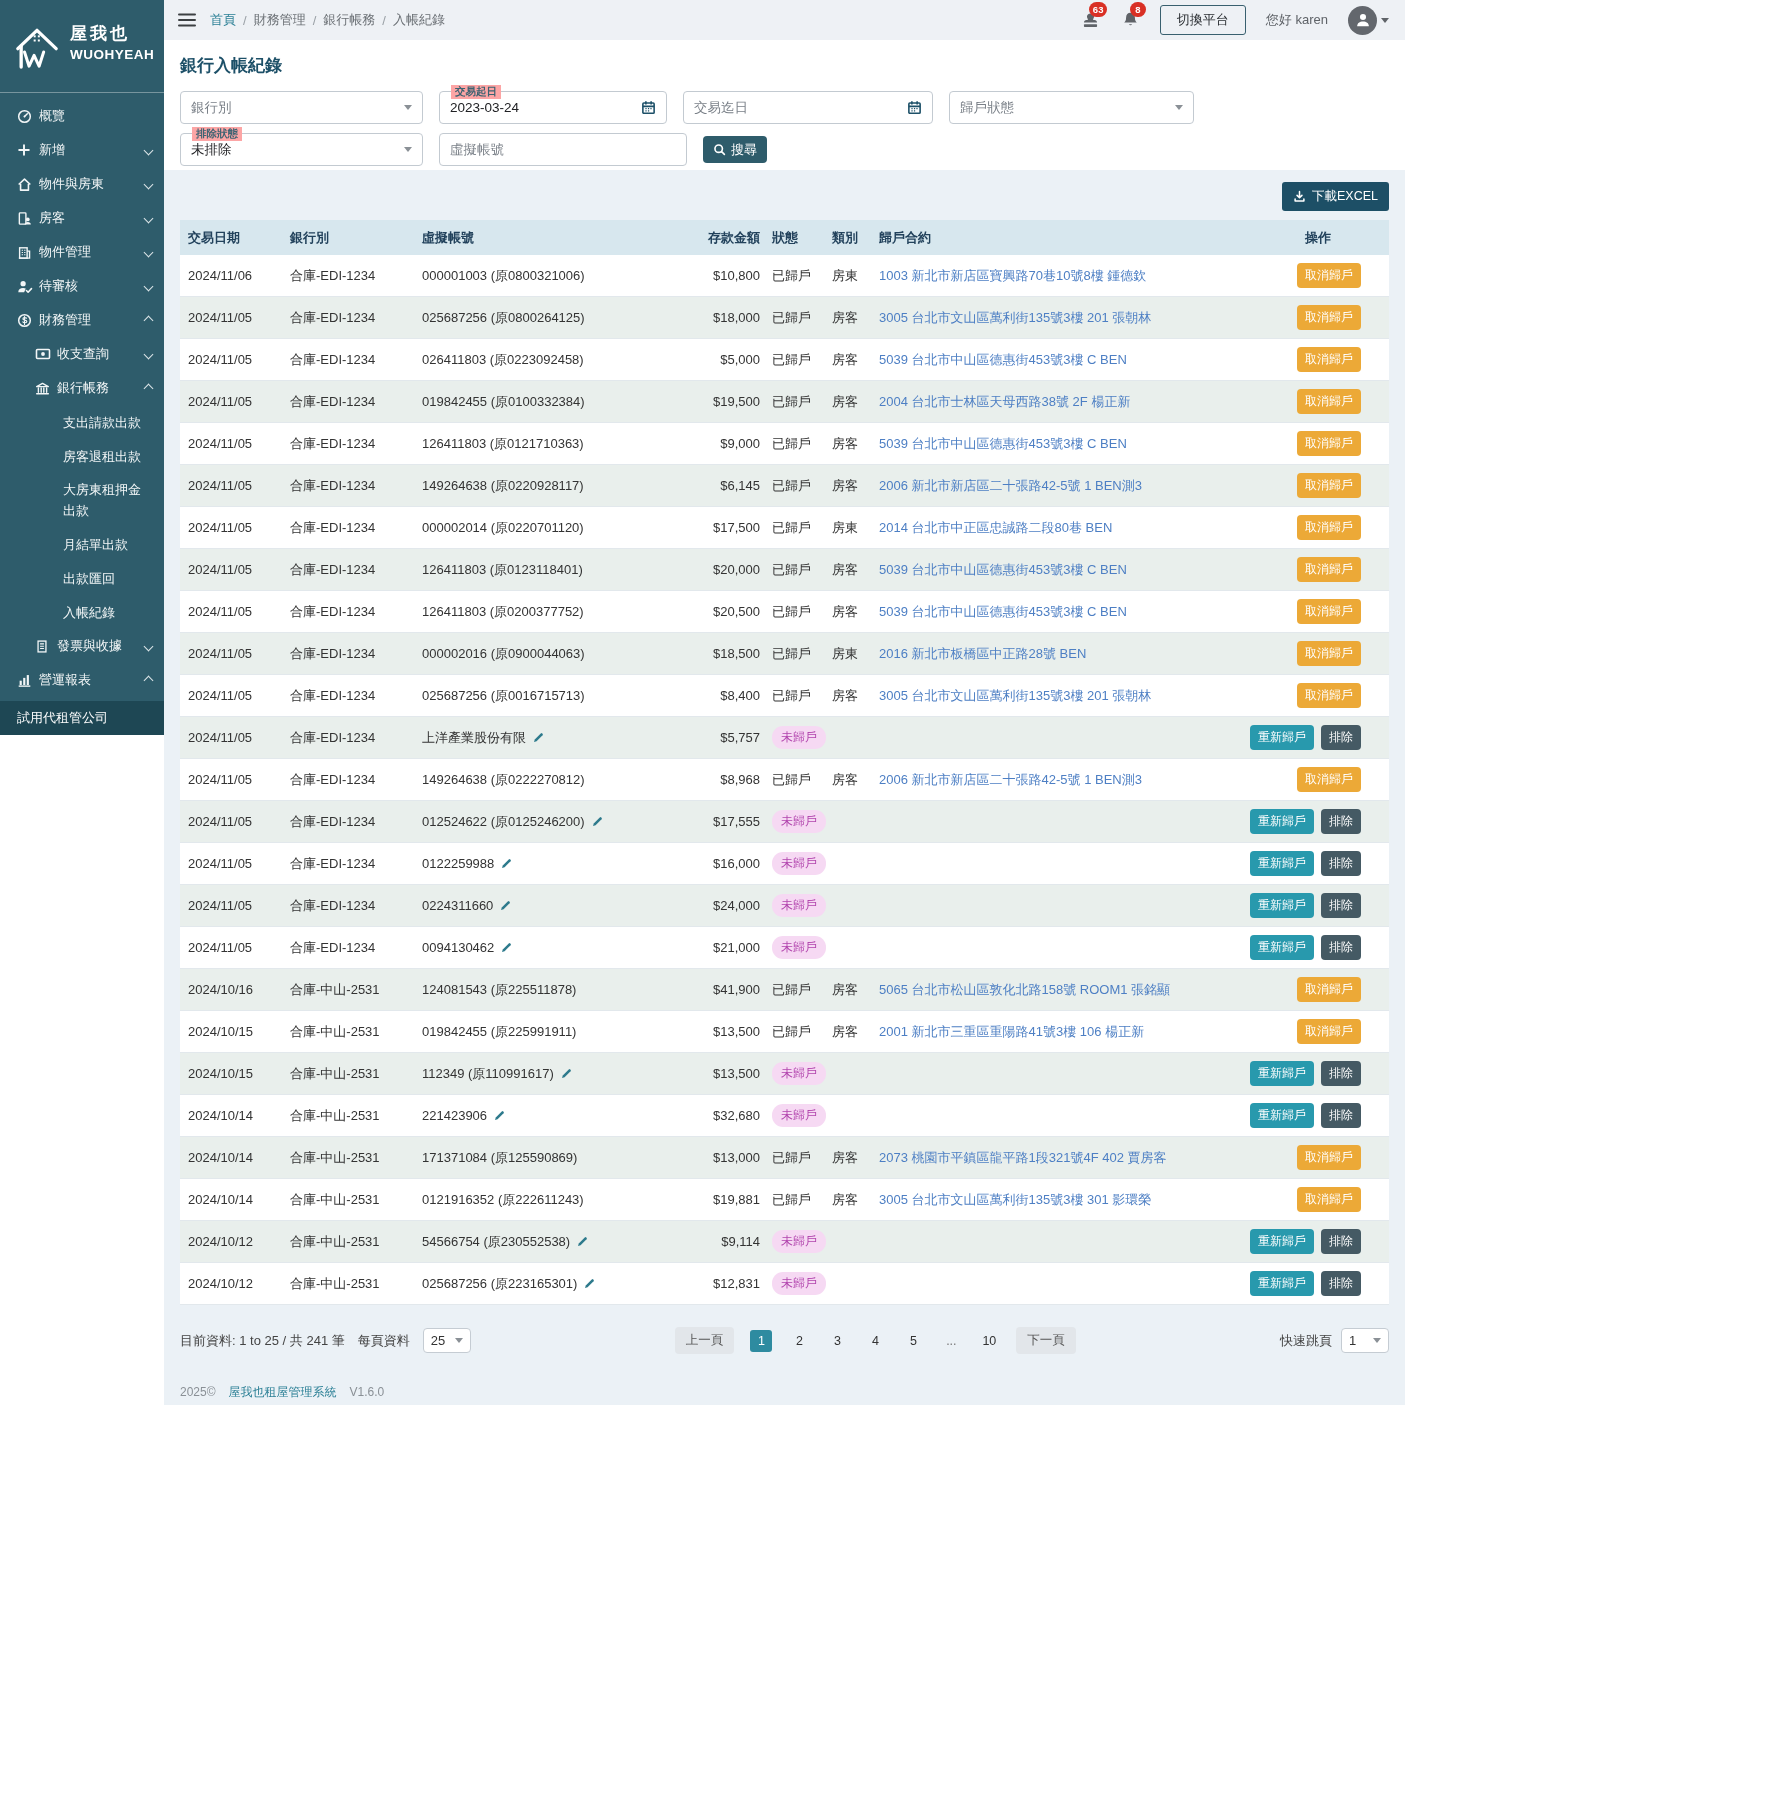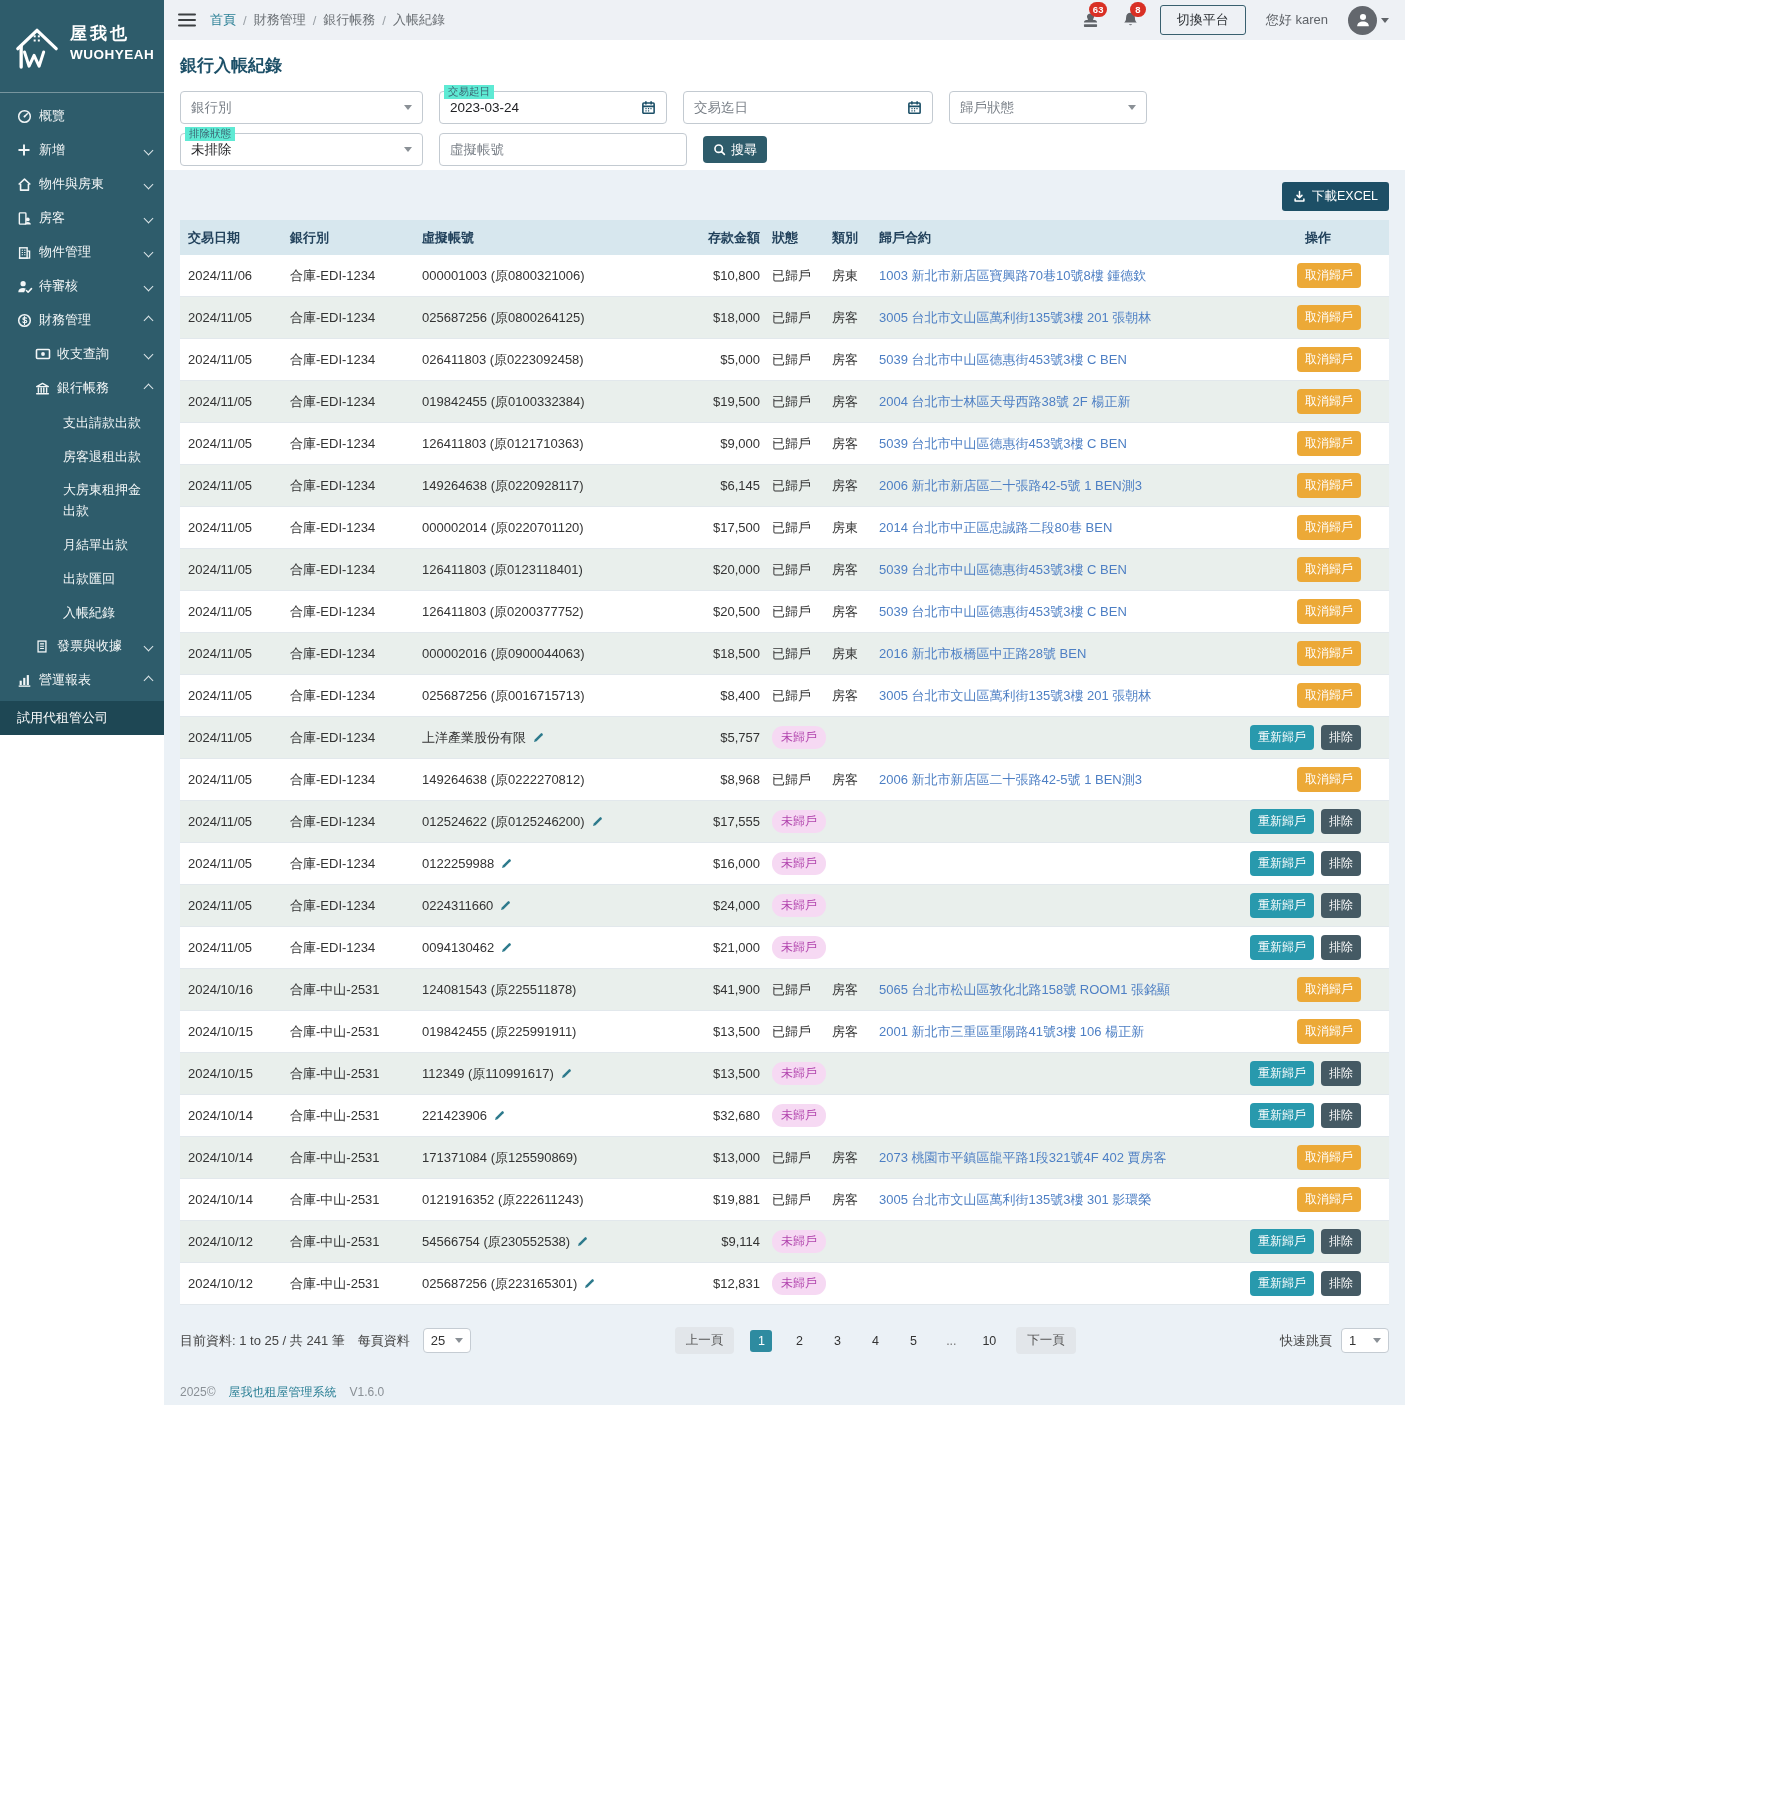--- a/index.html
+++ b/index.html
@@ -43,26 +43,26 @@
   .switchbtn{border:1px solid #39606f;background:transparent;color:#2b2f33;border-radius:3px;padding:5px 16px;font-size:13px;cursor:pointer;font-family:inherit;}
   .greet{font-size:13px;color:#5f6368;}
   .avatarwrap{display:flex;align-items:center;gap:4px;cursor:pointer;}
   .avatar{width:29px;height:29px;border-radius:50%;background:#63676d;display:flex;align-items:center;justify-content:center;color:#fff;}
   .dcaret{width:0;height:0;border-left:4px solid transparent;border-right:4px solid transparent;border-top:5px solid #5f6368;}
   
   .panel{background:#fff;padding:14px 16px 12px 16px;height:130px;}
   .ptitle{margin:0 0 14px 0;font-size:17px;color:var(--title);font-weight:bold;}
   .frow{display:flex;gap:16px;margin-bottom:9px;align-items:center;}
   .field{position:relative;display:flex;align-items:center;height:33px;border:1px solid #c3cad1;border-radius:4px;padding:0 10px;background:#fff;font-size:13.5px;cursor:pointer;}
-  .flabel{position:absolute;top:-7px;left:4px;background:#5eead4;padding:0 4px;font-size:10.5px;color:#3c6372;}
+  .flabel{position:absolute;top:-7px;left:11px;background:#fca5a5;padding:0 4px;font-size:10.5px;color:#3c6372;font-weight:bold;}
   .fph{color:#7a8088;}
   .fval{color:#202124;}
   .caret{width:0;height:0;border-left:4px solid transparent;border-right:4px solid transparent;border-top:5px solid #8a9096;margin-left:auto;}
   .calic{margin-left:auto;color:#1d5068;display:flex;}
-  .w1{width:243px}.w2{width:228px}.w3{width:250px}.w4{width:198px}.w5{width:243px}.w6{width:248px}
+  .w1{width:243px}.w2{width:228px}.w3{width:250px}.w4{width:245px}.w5{width:243px}.w6{width:248px}
   .searchbtn{height:27px;background:var(--btn-search);color:#fff;border:none;border-radius:4px;display:flex;align-items:center;gap:5px;padding:0 10px;font-size:13px;cursor:pointer;font-family:inherit;}
   
   .content{background:var(--bg);padding:12px 16px 0 16px;height:1235px;}
   .excel-row{display:flex;justify-content:flex-end;margin-bottom:9px;}
   .excelbtn{background:var(--btn-excel);color:#fff;border:none;border-radius:3px;display:flex;align-items:center;gap:6px;padding:6px 11px;font-size:12.5px;cursor:pointer;font-family:inherit;}
   .table{width:100%;}
   .thead,.trow{display:grid;grid-template-columns:102px 132px 250px 100px 60px 47px 1fr 155px;align-items:center;}
   .thead{background:var(--thead);height:35px;font-size:13px;font-weight:bold;color:var(--thead-text);}
   .thead .hc{padding-left:8px;}
   .thead .hc.r{text-align:right;padding-right:4px;}

